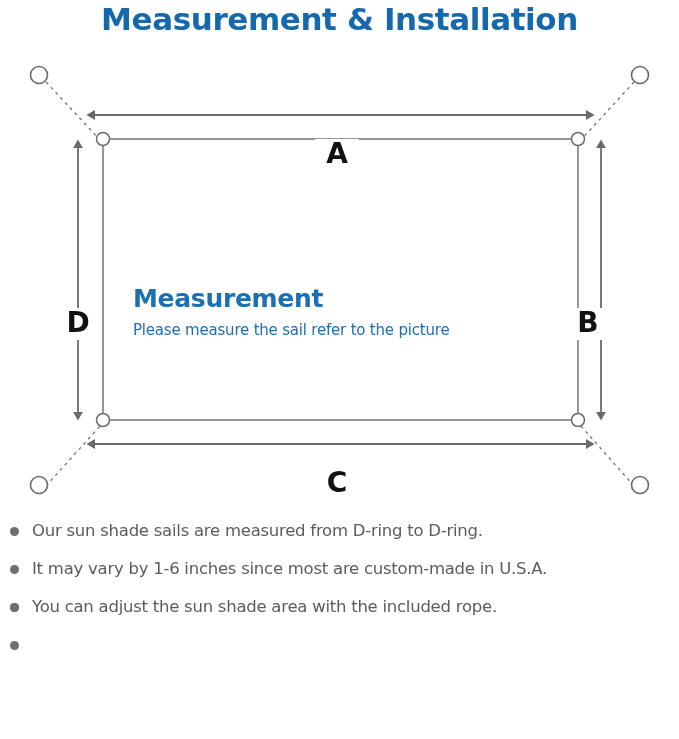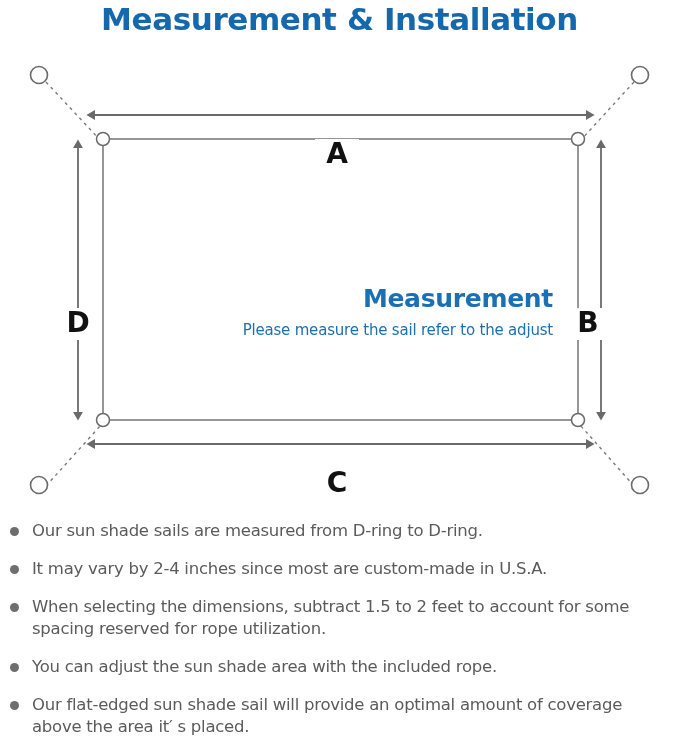--- a/index.html
+++ b/index.html
@@ -67,21 +67,21 @@
   .dim-a { left: 315px; top: 93px;  width: 44px; height: 32px; }
   .dim-c { left: 315px; top: 422px; width: 44px; height: 32px; }
   .dim-d { left: 62px;  top: 262px; width: 32px; height: 32px; }
   .dim-b { left: 572px; top: 262px; width: 32px; height: 32px; }
 
   .center-block {
     position: absolute;
     left: 133px;
     top: 238px;
     width: 420px;
-    text-align: right;
+    text-align: left;
     z-index: 4;
   }
   .center-title {
     font-family: "DejaVu Sans", sans-serif;
     font-size: 25px;
     font-weight: bold;
     color: #1b6fb3;
     line-height: 30px;
     letter-spacing: -0.3px;
     white-space: nowrap;
@@ -180,40 +180,38 @@
       </g>
     </svg>
 
     <div class="dim-label dim-a">A</div>
     <div class="dim-label dim-b">B</div>
     <div class="dim-label dim-c">C</div>
     <div class="dim-label dim-d">D</div>
 
     <div class="center-block">
       <div class="center-title">Measurement</div>
-      <div class="center-sub">Please measure the sail refer to the adjust</div>
+      <div class="center-sub">Please measure the sail refer to the picture</div>
     </div>
   </div>
 
   <div class="notes">
     <div class="note-row">
       <span class="bullet"></span>
       <span>Our sun shade sails are measured from D-ring to D-ring.</span>
     </div>
     <div class="note-row">
       <span class="bullet"></span>
-      <span>It may vary by 2-4 inches since most are custom-made in U.S.A.</span>
-    </div>
-    <div class="note-row">
-      <span class="bullet"></span>
-      <span>When selecting the dimensions, subtract 1.5 to 2 feet to account for some spacing reserved for rope utilization.</span>
+      <span>It may vary by 1-6 inches since most are custom-made in U.S.A.</span>
+    </div>
+    <div class="note-row">
+      <span class="bullet"></span>
     </div>
     <div class="note-row">
       <span class="bullet"></span>
       <span>You can adjust the sun shade area with the included rope.</span>
     </div>
     <div class="note-row">
       <span class="bullet"></span>
-      <span>Our flat-edged sun shade sail will provide an optimal amount of coverage above the area it′ s placed.</span>
     </div>
   </div>
 
 </div>
 
 </body></html>

